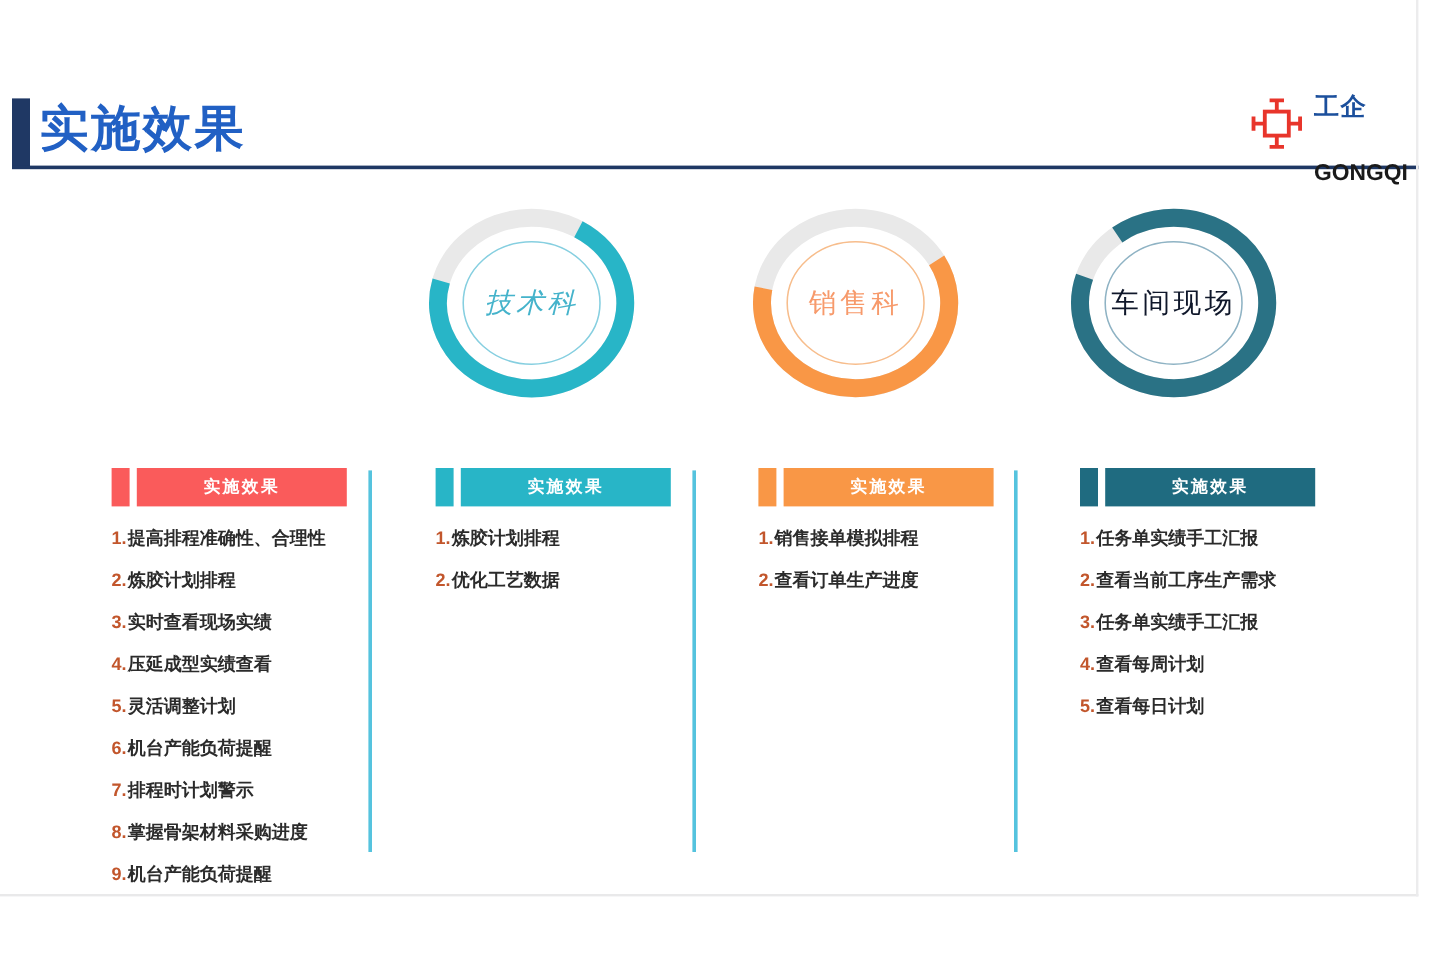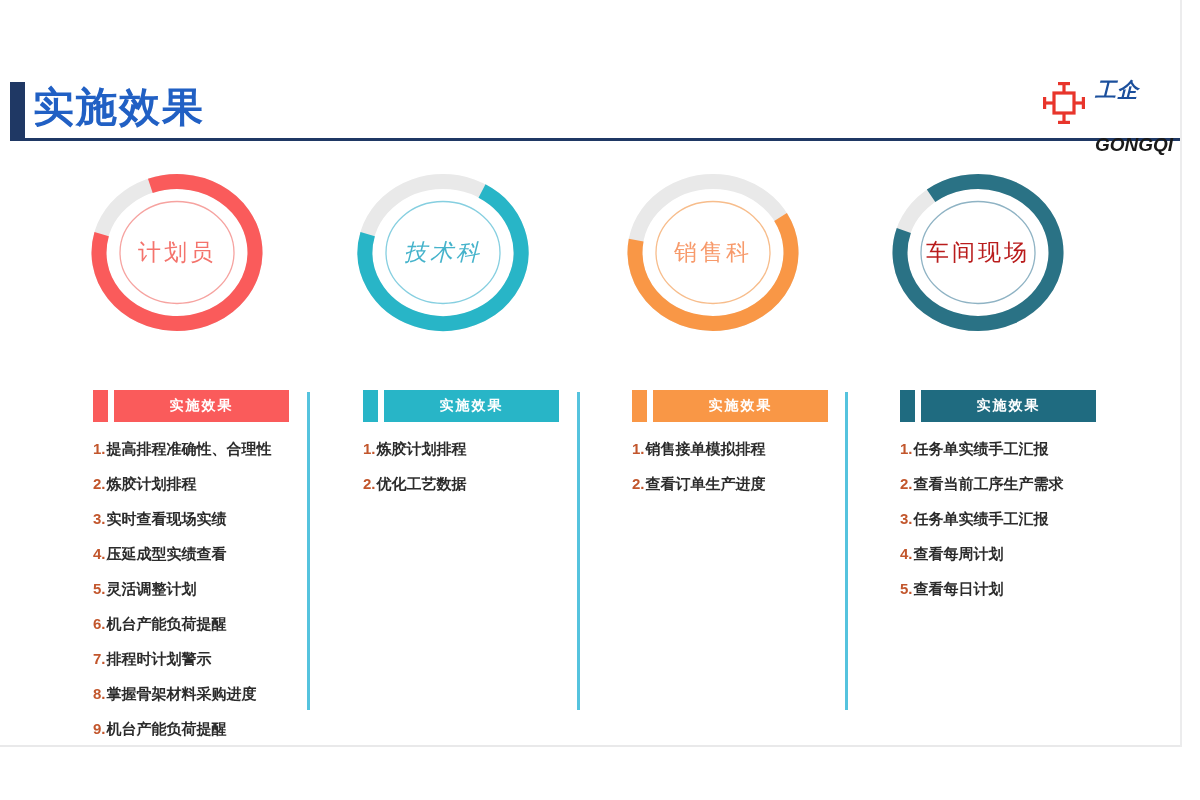--- a/index.html
+++ b/index.html
@@ -42,21 +42,21 @@
     line-height: 58px;
     white-space: nowrap;
   }
   #title-rule {
     position: absolute; left: 10px; top: 138px;
     width: 1172px; height: 3px;
     background: #1f3864;
   }
 
   
-  #logo { position: absolute; left: 1040px; top: 78px; width: 140px; height: 52px; font-style: italic; }
+  #logo { position: absolute; left: 1040px; top: 78px; width: 140px; height: 52px; }
   #logo-mark { position: absolute; left: 0; top: 2px; width: 48px; height: 46px; }
   #logo-text-cn {
     position: absolute; left: 55px; top: 0px;
     font-size: 21px; font-weight: bold; color: #1b4f9c; letter-spacing: 1px;
     line-height: 24px;
   }
   #logo-text-en {
     position: absolute; left: 55px; top: 24px;
     font-size: 19px; font-weight: bold; color: #1a1a1a; letter-spacing: 0px;
     line-height: 22px;
@@ -130,28 +130,20 @@
           <line x1="4.6" y1="17" x2="4.6" y2="29"></line>
           <line x1="34" y1="23" x2="44" y2="23"></line>
           <line x1="43.4" y1="17" x2="43.4" y2="29"></line>
         </g>
       </svg>
     </div>
     <div id="logo-text-cn">工企</div>
     <div id="logo-text-en">GONGQI</div>
   </div>
 
-  <div class="donut-wrap" style="left:82px;  top:165px;">
-    <svg class="donut-svg" width="190" height="175" viewBox="0 0 190 175">
-      <ellipse class="d-track" cx="95" cy="87.5" rx="78" ry="71" fill="none" stroke-width="15" stroke="#e9e9e9"></ellipse>
-      <path class="d-arc" fill="none" stroke-width="15" stroke-linecap="butt" stroke="#fa5b5b" d="M 68.32242882059779 20.781823924200523 A 78 71 0 1 1 19.657785549452697 69.12384779772094"></path>
-      <ellipse class="d-inner" cx="95" cy="87.5" rx="57" ry="51" fill="none" stroke-width="1.3" stroke="#f6a3a0"></ellipse>
-    </svg>
-    <div class="donut-inner-label" style="color: rgb(244, 115, 108);">计划员</div>
-  </div>
 
   <div class="donut-wrap" style="left:348px; top:165px;font-style:italic;">
     <svg class="donut-svg" width="190" height="175" viewBox="0 0 190 175">
       <ellipse class="d-track" cx="95" cy="87.5" rx="78" ry="71" fill="none" stroke-width="15" stroke="#e9e9e9"></ellipse>
       <path class="d-arc" fill="none" stroke-width="15" stroke-linecap="butt" stroke="#28b5c7" d="M 134 26.012196331304857 A 78 71 0 1 1 19.657785549452697 69.12384779772094"></path>
       <ellipse class="d-inner" cx="95" cy="87.5" rx="57" ry="51" fill="none" stroke-width="1.3" stroke="#86cfe0"></ellipse>
     </svg>
     <div class="donut-inner-label" style="color: rgb(69, 179, 203);">技术科</div>
   </div>
 
@@ -163,21 +155,21 @@
     </svg>
     <div class="donut-inner-label" style="color: rgb(247, 154, 107);">销售科</div>
   </div>
 
   <div class="donut-wrap" style="left:883px; top:165px;">
     <svg class="donut-svg" width="190" height="175" viewBox="0 0 190 175">
       <ellipse class="d-track" cx="95" cy="87.5" rx="78" ry="71" fill="none" stroke-width="15" stroke="#e9e9e9"></ellipse>
       <path class="d-arc" fill="none" stroke-width="15" stroke-linecap="butt" stroke="#2a7285" d="M 48.058428194140234 30.79687878664221 A 78 71 0 1 1 20.817591728978016 65.55979339937876"></path>
       <ellipse class="d-inner" cx="95" cy="87.5" rx="57" ry="51" fill="none" stroke-width="1.3" stroke="#8fb3c4"></ellipse>
     </svg>
-    <div class="donut-inner-label" style="color: #b91c1c;">车间现场</div>
+    <div class="donut-inner-label" style="color: #0f172a;">车间现场</div>
   </div>
 
   <div class="col-divider" style="left: 307px; background: rgb(85, 195, 222);"></div>
   <div class="col-divider" style="left: 577px; background: rgb(85, 195, 222);"></div>
   <div class="col-divider" style="left: 845px; background: rgb(85, 195, 222);"></div>
 
   <div class="column" style="left:93px;">
     <div class="col-head">
       <div class="col-head-tab" style="background: rgb(250, 91, 91);"></div>
       <div class="col-head-bar" style="background: rgb(250, 91, 91);">

